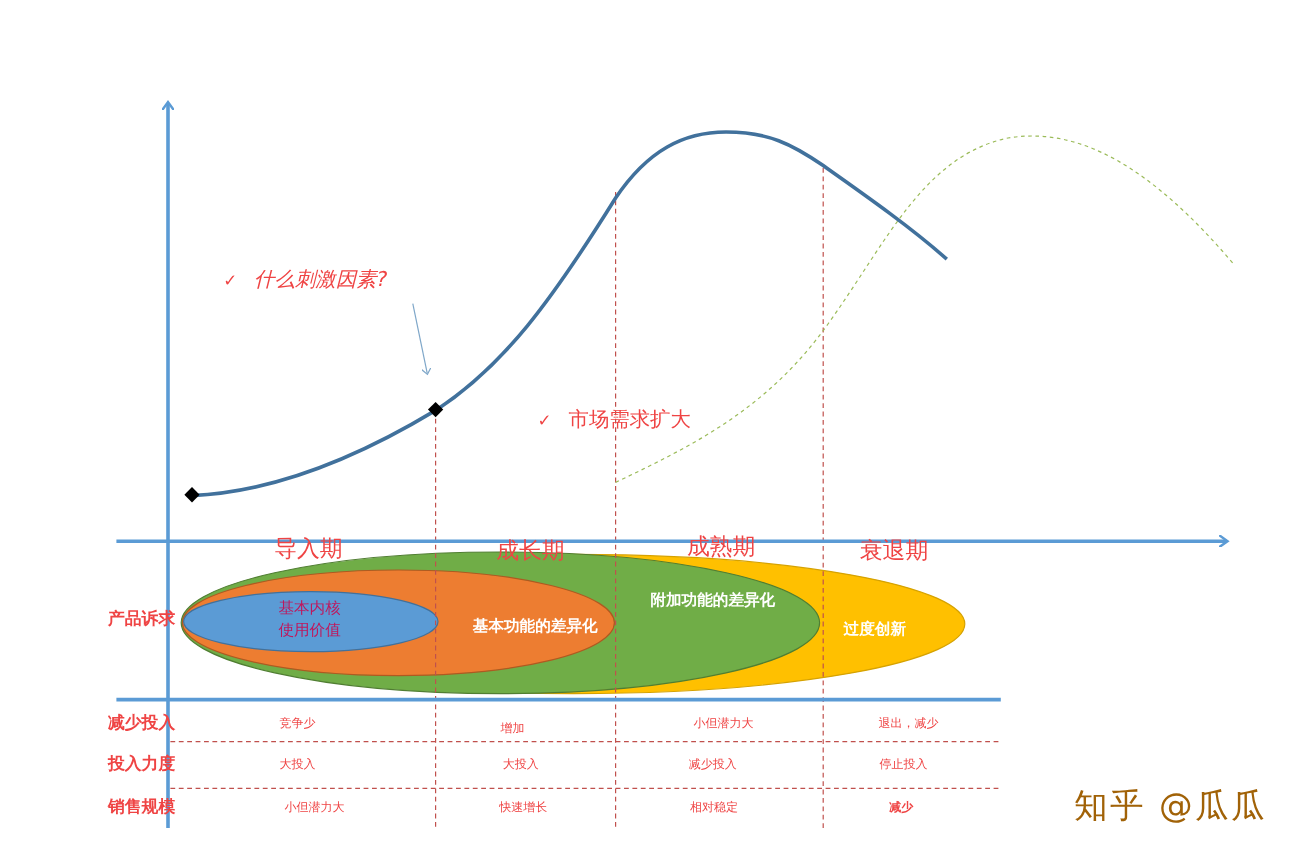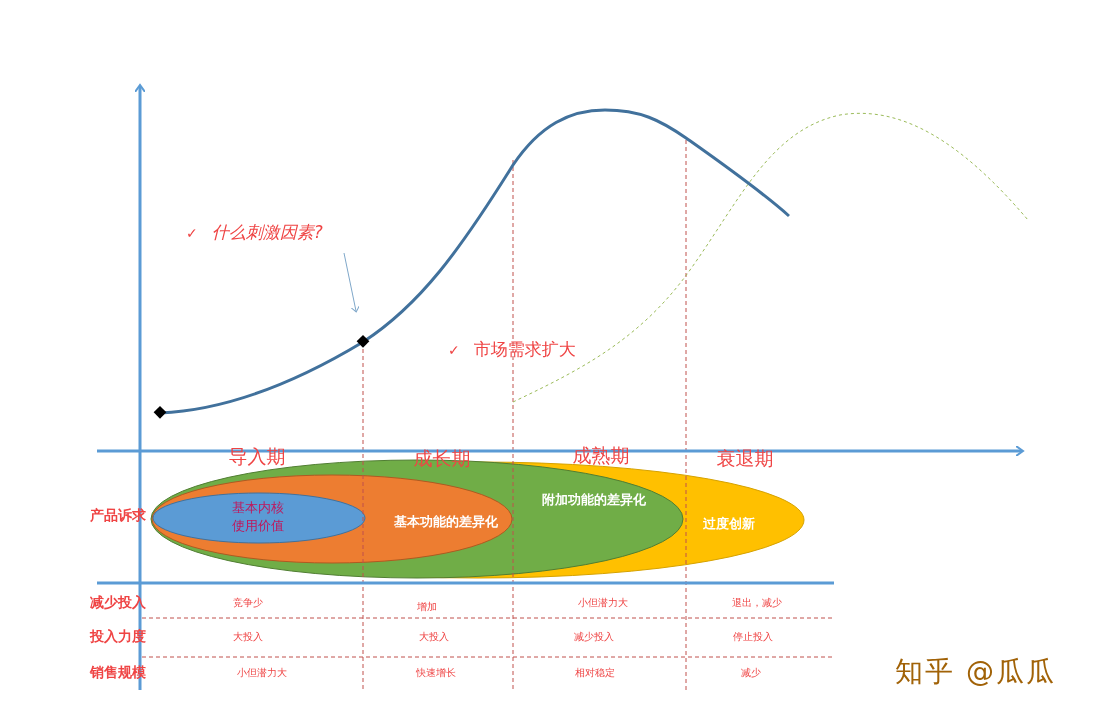--- a/index.html
+++ b/index.html
@@ -93,16 +93,16 @@
   <div class="txt rowlabel" style="left:63px; top:628px;">投入力度</div>
   <div class="txt cell" style="left:248px; top:630px;">大投入</div>
   <div class="txt cell" style="left:434px; top:630px;">大投入</div>
   <div class="txt cell" style="left:594px; top:630px;">减少投入</div>
   <div class="txt cell" style="left:753px; top:630px;">停止投入</div>
 
   <div class="txt rowlabel" style="left:63px; top:664px;">销售规模</div>
   <div class="txt cell" style="left:262px; top:666px;">小但潜力大</div>
   <div class="txt cell" style="left:436px; top:666px;">快速增长</div>
   <div class="txt cell" style="left:595px; top:666px;">相对稳定</div>
-  <div class="txt cell" style="left:751px; top:666px;">减少</div>
+  <div class="txt cell" style="left:751px; top:666px;font-weight:bold;">减少</div>
 </div>
 
 <div class="txt watermark" style="left:895px; top:653px;">知乎 @瓜瓜</div>
 
 </body></html>

